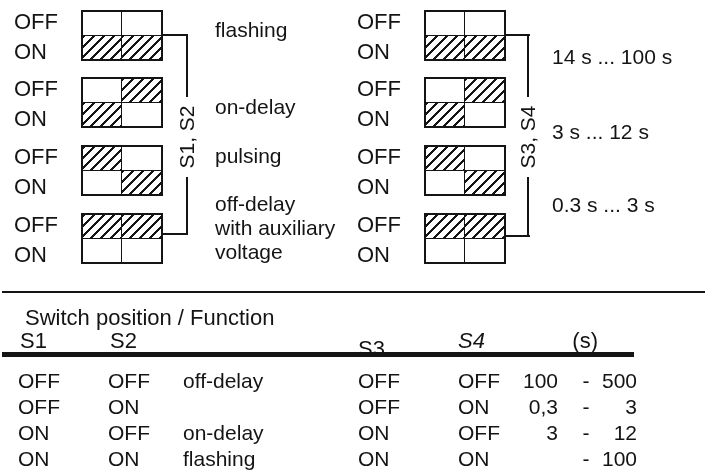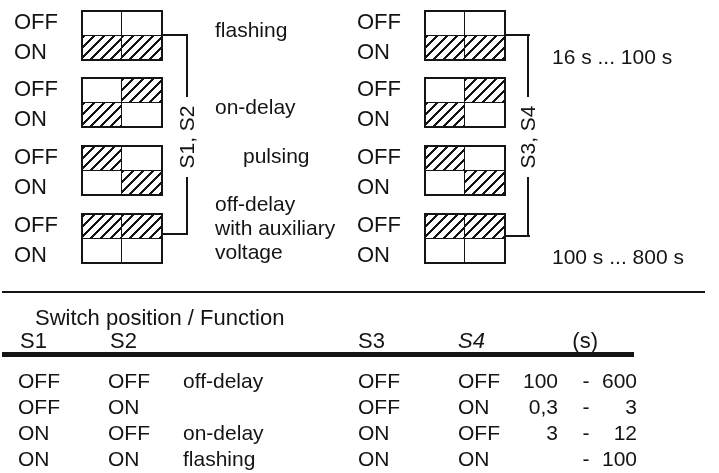--- a/index.html
+++ b/index.html
@@ -111,21 +111,21 @@
     </div>
   </div>
 
   <div class="hline" style="left:163px;top:34px;width:25px;"></div>
   <div class="vline" style="left:186px;top:34px;height:201px;"></div>
   <div class="hline" style="left:163px;top:233px;width:25px;"></div>
   <div class="vlabel" style="left:147px;top:124px;">S1, S2</div>
 
   <div class="fn-label" style="left:215px;top:18px;">flashing</div>
   <div class="fn-label" style="left:215px;top:95px;">on-delay</div>
-  <div class="fn-label" style="left:215px;top:144px;margin-left:28px;">pulsing</div>
+  <div class="fn-label" style="left:215px;top:144px;">pulsing</div>
   <div class="fn-label" style="left:215px;top:192px;">off-delay
 with auxiliary
 voltage</div>
 
   <div class="sw-unit" style="left:357px;top:10px;">
     <div class="offon">
       <span>OFF</span>
       <span>ON</span>
     </div>
     <div class="sw-box">
@@ -173,44 +173,45 @@
       <div class="cell bl"></div>
       <div class="cell br"></div>
     </div>
   </div>
 
   <div class="hline" style="left:505px;top:34px;width:25px;"></div>
   <div class="vline" style="left:527px;top:34px;height:203px;"></div>
   <div class="hline" style="left:505px;top:235px;width:25px;"></div>
   <div class="vlabel" style="left:488px;top:124px;">S3, S4</div>
 
-  <div class="time-label" style="left:552px;top:45px;">16 s ... 100 s</div>
-  <div class="time-label" style="left:552px;top:245px;">100 s ... 800 s</div>
+  <div class="time-label" style="left:552px;top:45px;">14 s ... 100 s</div>
+  <div class="time-label" style="left:552px;top:120px;">3 s ... 12 s</div>
+  <div class="time-label" style="left:552px;top:193px;">0.3 s ... 3 s</div>
 
   <div class="rule-thin"></div>
 
-  <div class="tbl-title" style="left:35px;">Switch position / Function</div>
+  <div class="tbl-title" style="left:25px;">Switch position / Function</div>
 
   <div class="tbl-sub" style="left:20px;">S1</div>
   <div class="tbl-sub" style="left:110px;">S2</div>
-  <div class="tbl-sub" style="left:358px;">S3</div>
+  <div class="tbl-sub" style="left:358px;margin-top:8px;">S3</div>
   <div class="tbl-sub" style="left:458px;font-style:italic;">S4</div>
   <div class="tbl-sub u-s">(s)</div>
 
   <div class="rule-thick"></div>
 
   <div class="trow" style="top:368px;">
     <span class="tc c-s1">OFF</span>
     <span class="tc c-s2">OFF</span>
     <span class="tc c-fn">off-delay</span>
     <span class="tc c-s3">OFF</span>
     <span class="tc c-s4">OFF</span>
     <span class="tc c-from">100</span>
     <span class="tc c-sep">-</span>
-    <span class="tc c-to">600</span>
+    <span class="tc c-to">500</span>
   </div>
 
   <div class="trow" style="top:394px;">
     <span class="tc c-s1">OFF</span>
     <span class="tc c-s2">ON</span>
     <span class="tc c-s3">OFF</span>
     <span class="tc c-s4">ON</span>
     <span class="tc c-from">0,3</span>
     <span class="tc c-sep">-</span>
     <span class="tc c-to">3</span>

